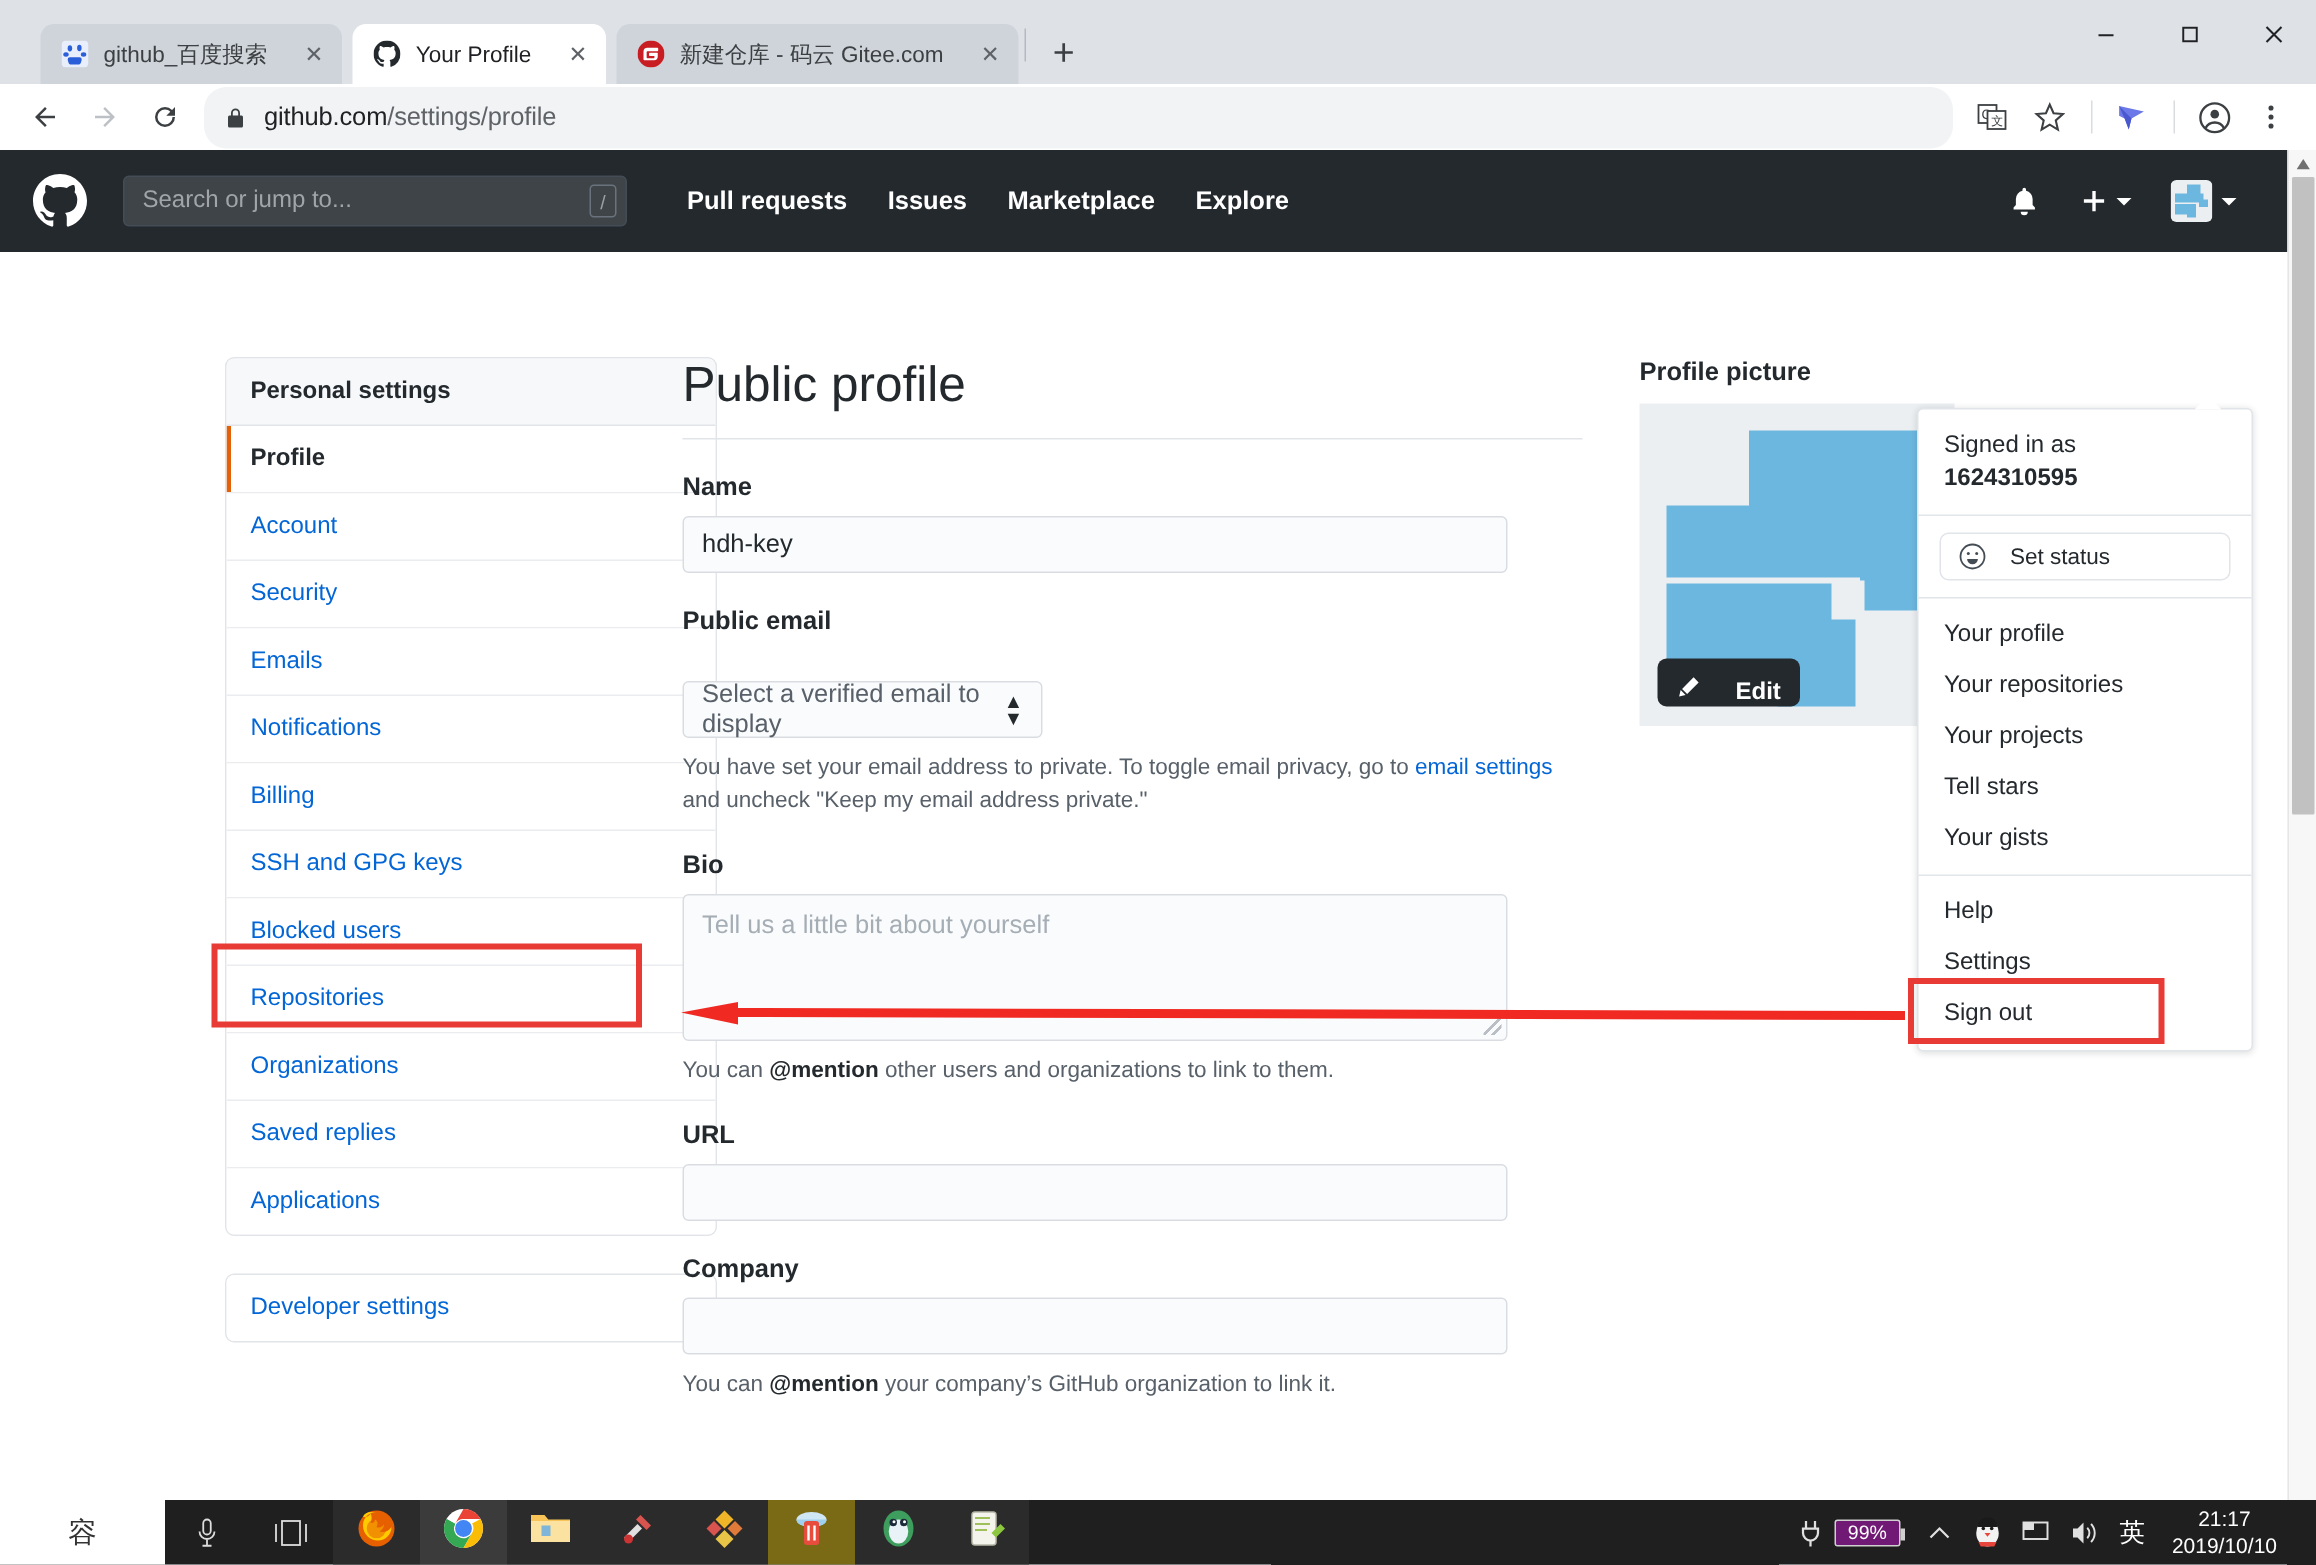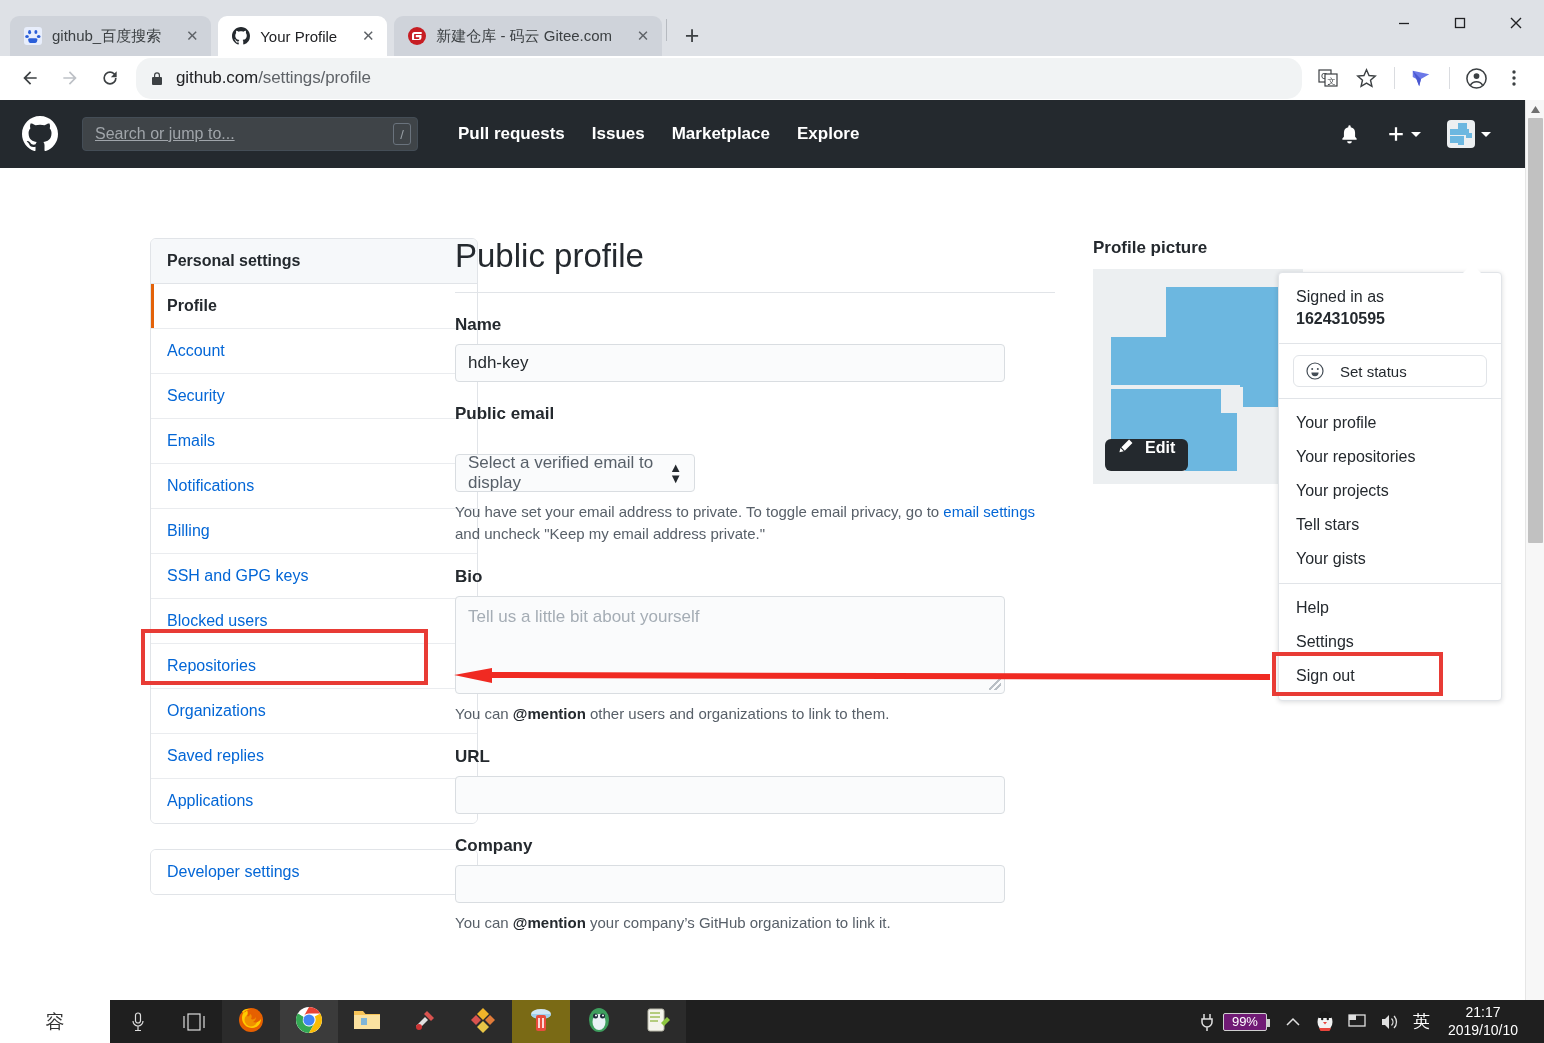--- a/index.html
+++ b/index.html
@@ -11,21 +11,21 @@
   }
   
   #window {
     position: absolute; inset: 0;
     background: #dfe3e8;
   }
   #titlebar {
     position: absolute; top: 0; left: 0; width: 1544px; height: 56px;
     background: #dee1e6;
   }
-  .tabstrip { position: absolute; left: 10px; top: 10px; height: 46px; display: flex; align-items: flex-end; text-align: center; }
+  .tabstrip { position: absolute; left: 27px; top: 10px; height: 46px; display: flex; align-items: flex-end; text-align: center; }
   .tab {
     position: relative;
     height: 40px; display: flex; align-items: center;
     padding: 0 6px 0 14px; gap: 10px;
     border-radius: 9px 9px 0 0;
     font-size: 15px; color: #3c4043;
     white-space: nowrap;
   }
   .tab.inactive { background: #cfd3da; color: #3c4043; }
   .tab.active { background: #ffffff; color: #202124; }
@@ -88,21 +88,21 @@
     position: absolute; top: 0; left: 0; width: 1525px; height: 68px;
     background: #24292e;
     display: flex; align-items: center;
   }
   #gh-logo { margin-left: 22px; width: 36px; height: 36px; display: flex; }
   #gh-search {
     margin-left: 24px; width: 336px; height: 34px;
     background: #3f4448; border: 1px solid #444d56; border-radius: 4px;
     display: flex; align-items: center; padding: 0 6px 0 12px;
   }
-  #gh-search .ph { flex: 1; font-size: 16px; color: #a0a5aa; text-decoration: underline; }
+  #gh-search .ph { flex: 1; font-size: 16px; color: #a0a5aa; }
   #gh-search .slash {
     width: 18px; height: 22px; border: 1px solid #6a737d; border-radius: 3px;
     color: #9aa0a6; font-size: 13px; display:flex; align-items:center; justify-content:center;
   }
   .ghnav { margin-left: 27px; font-size: 17px; color: #ffffff; font-weight: 600; }
   .ghnav.first { margin-left: 40px; }
   #ghheader .spacer { flex: 1; }
   .hdricon { color: #ffffff; display: flex; align-items: center; }
   #bell { margin-right: 28px; }
   #plus { display: flex; align-items: center; margin-right: 26px; color: #fff; }
@@ -157,21 +157,21 @@
       linear-gradient(135deg, transparent 70%, #b9bfc5 70%, #b9bfc5 80%, transparent 80%);
   }
 
   
   #picture-col { position: absolute; left: 1093px; top: 138px; width: 210px; }
   #picture-label { font-size: 17px; font-weight: 600; color: #24292e; margin-bottom: 11px; }
   #avatar-big { width: 210px; height: 215px; background: #eceff1; position: relative; overflow: hidden; }
   #edit-btn {
     position: absolute; left: 12px; bottom: 13px;
     background: #24292e; color: #fff; border-radius: 6px;
-    height: 32px; display: flex; align-items: flex-start; gap: 12px; padding: 0 13px;
+    height: 32px; display: flex; align-items: flex-end; gap: 24px; padding: 0 13px;
     font-size: 16px; font-weight: 600;
   }
 
   
   #dropdown {
     position: absolute; left: 1278px; top: 172px; width: 224px;
     background: #ffffff; border: 1px solid #e1e4e8; border-radius: 4px;
     box-shadow: 0 1px 5px rgba(27,31,35,0.16);
     z-index: 40;
   }

